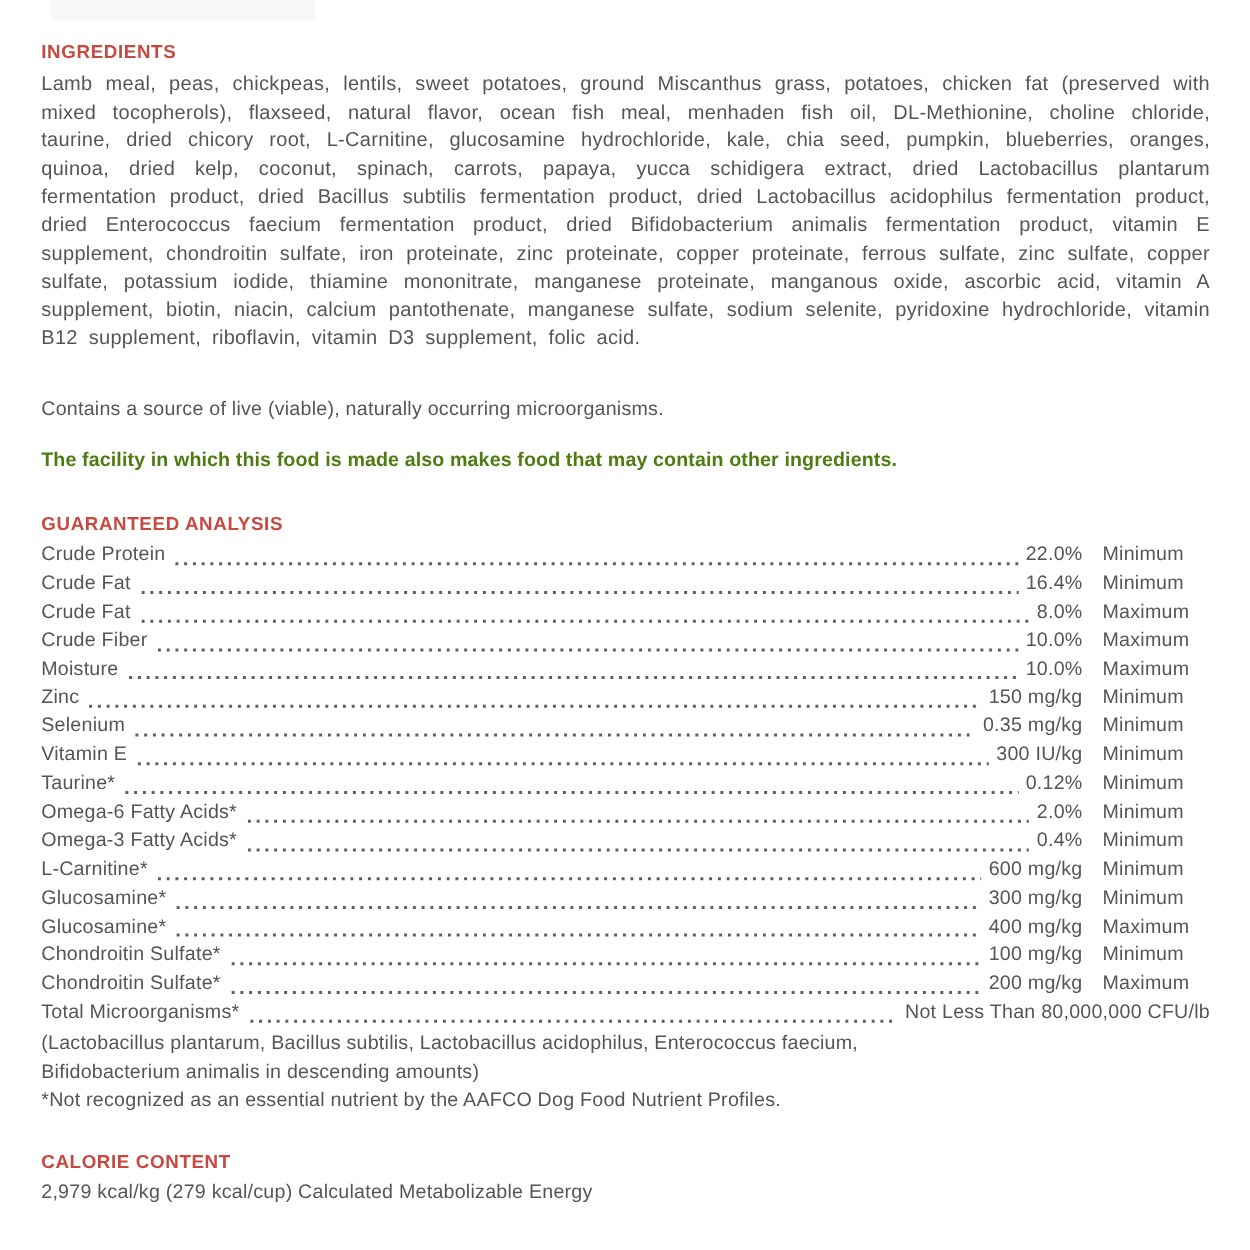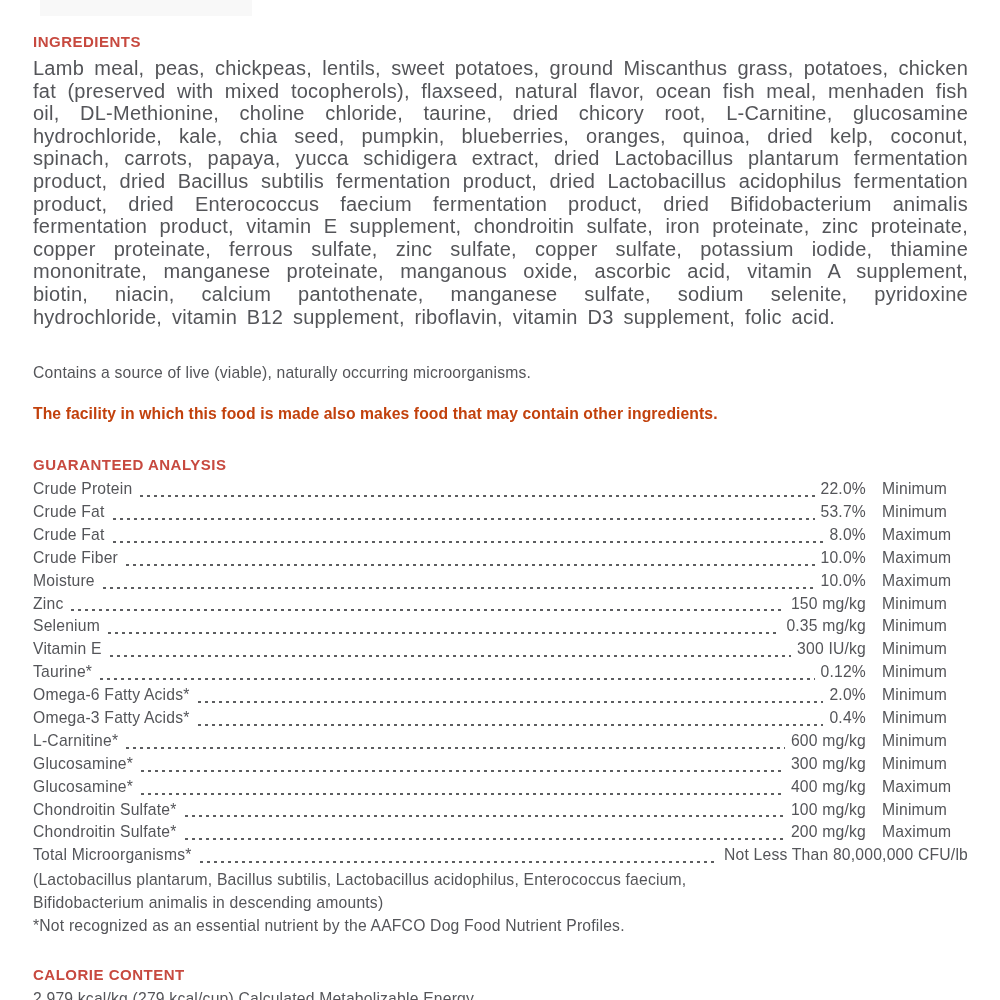--- a/index.html
+++ b/index.html
@@ -33,39 +33,39 @@
   .sec-heading {
     margin: 0;
     font-size: 15px;
     line-height: 17px;
     font-weight: 700;
     letter-spacing: 0.5px;
     color: #c7493f;
   }
   .ing-body {
     margin: 7px 0 0 0;
-    font-size: 20px;
+    font-size: 16px;
     line-height: 22.6px;
     letter-spacing: 0.25px;
     word-spacing: 4px;
     text-align: justify;
   }
   .live-note {
     margin: 35px 0 0 0;
     font-size: 15.7px;
     line-height: 19px;
     letter-spacing: 0.2px;
   }
   .facility-note {
     margin: 22px 0 0 0;
     font-size: 15.7px;
     line-height: 19px;
     letter-spacing: 0.1px;
     font-weight: 700;
-    color: #c2410c;
+    color: #4d7c0f;
   }
   .ga-heading {
     margin-top: 33px;
   }
   .ga-table {
     margin-top: 7px;
   }
   .ga-row {
     display: flex;
     align-items: baseline;
@@ -125,21 +125,21 @@
   <div class="ga-table">
     <div class="ga-row">
         <span class="ga-name">Crude Protein</span>
         <span class="ga-leader"></span>
         <span class="ga-value">22.0%</span>
         <span class="ga-qual">Minimum</span>
       </div>
     <div class="ga-row">
         <span class="ga-name">Crude Fat</span>
         <span class="ga-leader"></span>
-        <span class="ga-value">53.7%</span>
+        <span class="ga-value">16.4%</span>
         <span class="ga-qual">Minimum</span>
       </div>
     <div class="ga-row">
         <span class="ga-name">Crude Fat</span>
         <span class="ga-leader"></span>
         <span class="ga-value">8.0%</span>
         <span class="ga-qual">Maximum</span>
       </div>
     <div class="ga-row">
         <span class="ga-name">Crude Fiber</span>

